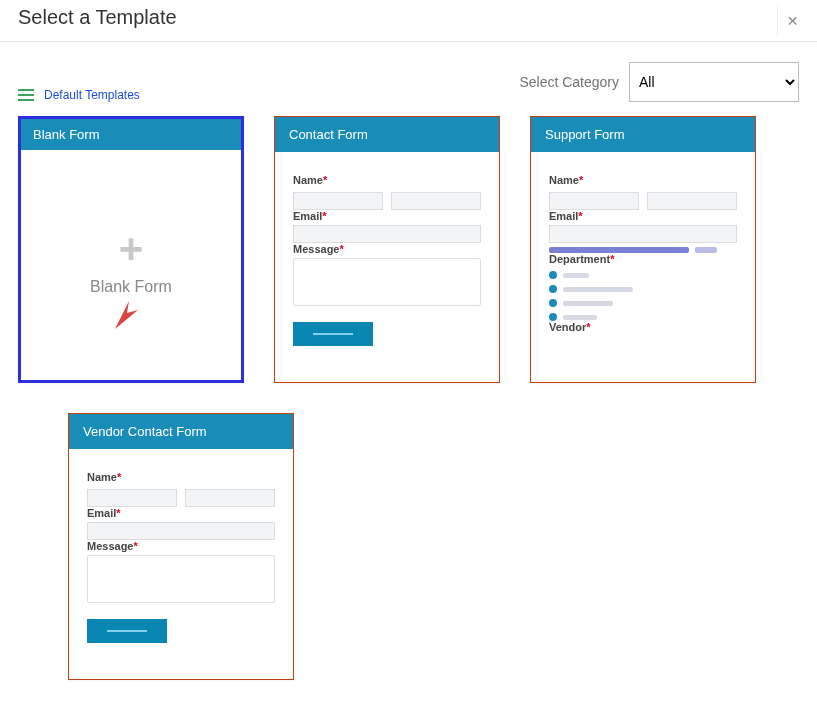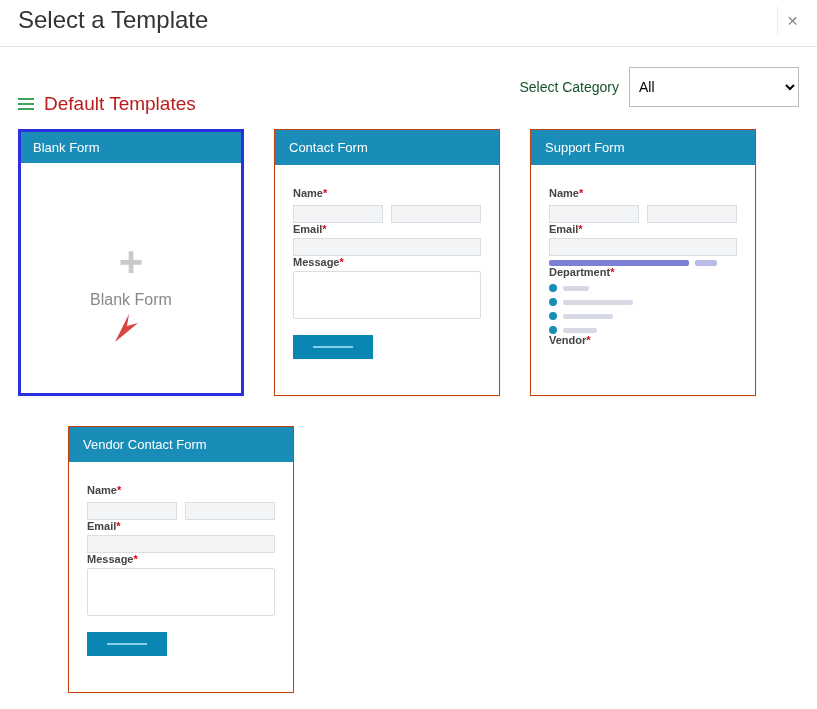--- a/index.html
+++ b/index.html
@@ -12,21 +12,21 @@
     position: relative;
   }
   .header-bar {
     display: flex;
     align-items: baseline;
     padding: 6px 18px 12px 18px;
     border-bottom: 1px solid #e5e5e5;
     position: relative;
   }
   .header-title {
-    font-size: 24px;
+    font-size: 20px;
     font-weight: 400;
     color: #333;
     margin-right: 8px;
   }
   .header-sub {
     font-size: 12px;
     color: #555;
   }
   .header-sub a {
     color: #1a77b8;
@@ -51,21 +51,21 @@
   .category-row {
     display: flex;
     justify-content: flex-end;
     align-items: center;
     gap: 10px;
     margin-bottom: 6px;
     margin-top: 8px;
   }
   .category-label {
     font-size: 14px;
-    color: #14532d;
+    color: #737373;
   }
   .category-select {
     width: 170px;
     height: 40px;
     font-size: 14px;
     padding: 2px 5px;
     border: 1px solid #bbb;
     background: #fff;
   }
   .section-heading-row {
@@ -80,22 +80,22 @@
     display: flex;
     flex-direction: column;
     gap: 3px;
   }
   .ham-icon span {
     display: block;
     height: 2px;
     background: #3ba55b;
   }
   .section-heading {
-    font-size: 19px;
-    color: #b91c1c;
+    font-size: 12px;
+    color: #1d4ed8;
   }
   .card-grid {
     display: flex;
     flex-wrap: wrap;
     gap: 30px;
   }
   .card {
     width: 226px;
     border: 1px solid #c2410c;
     background: #fff;

